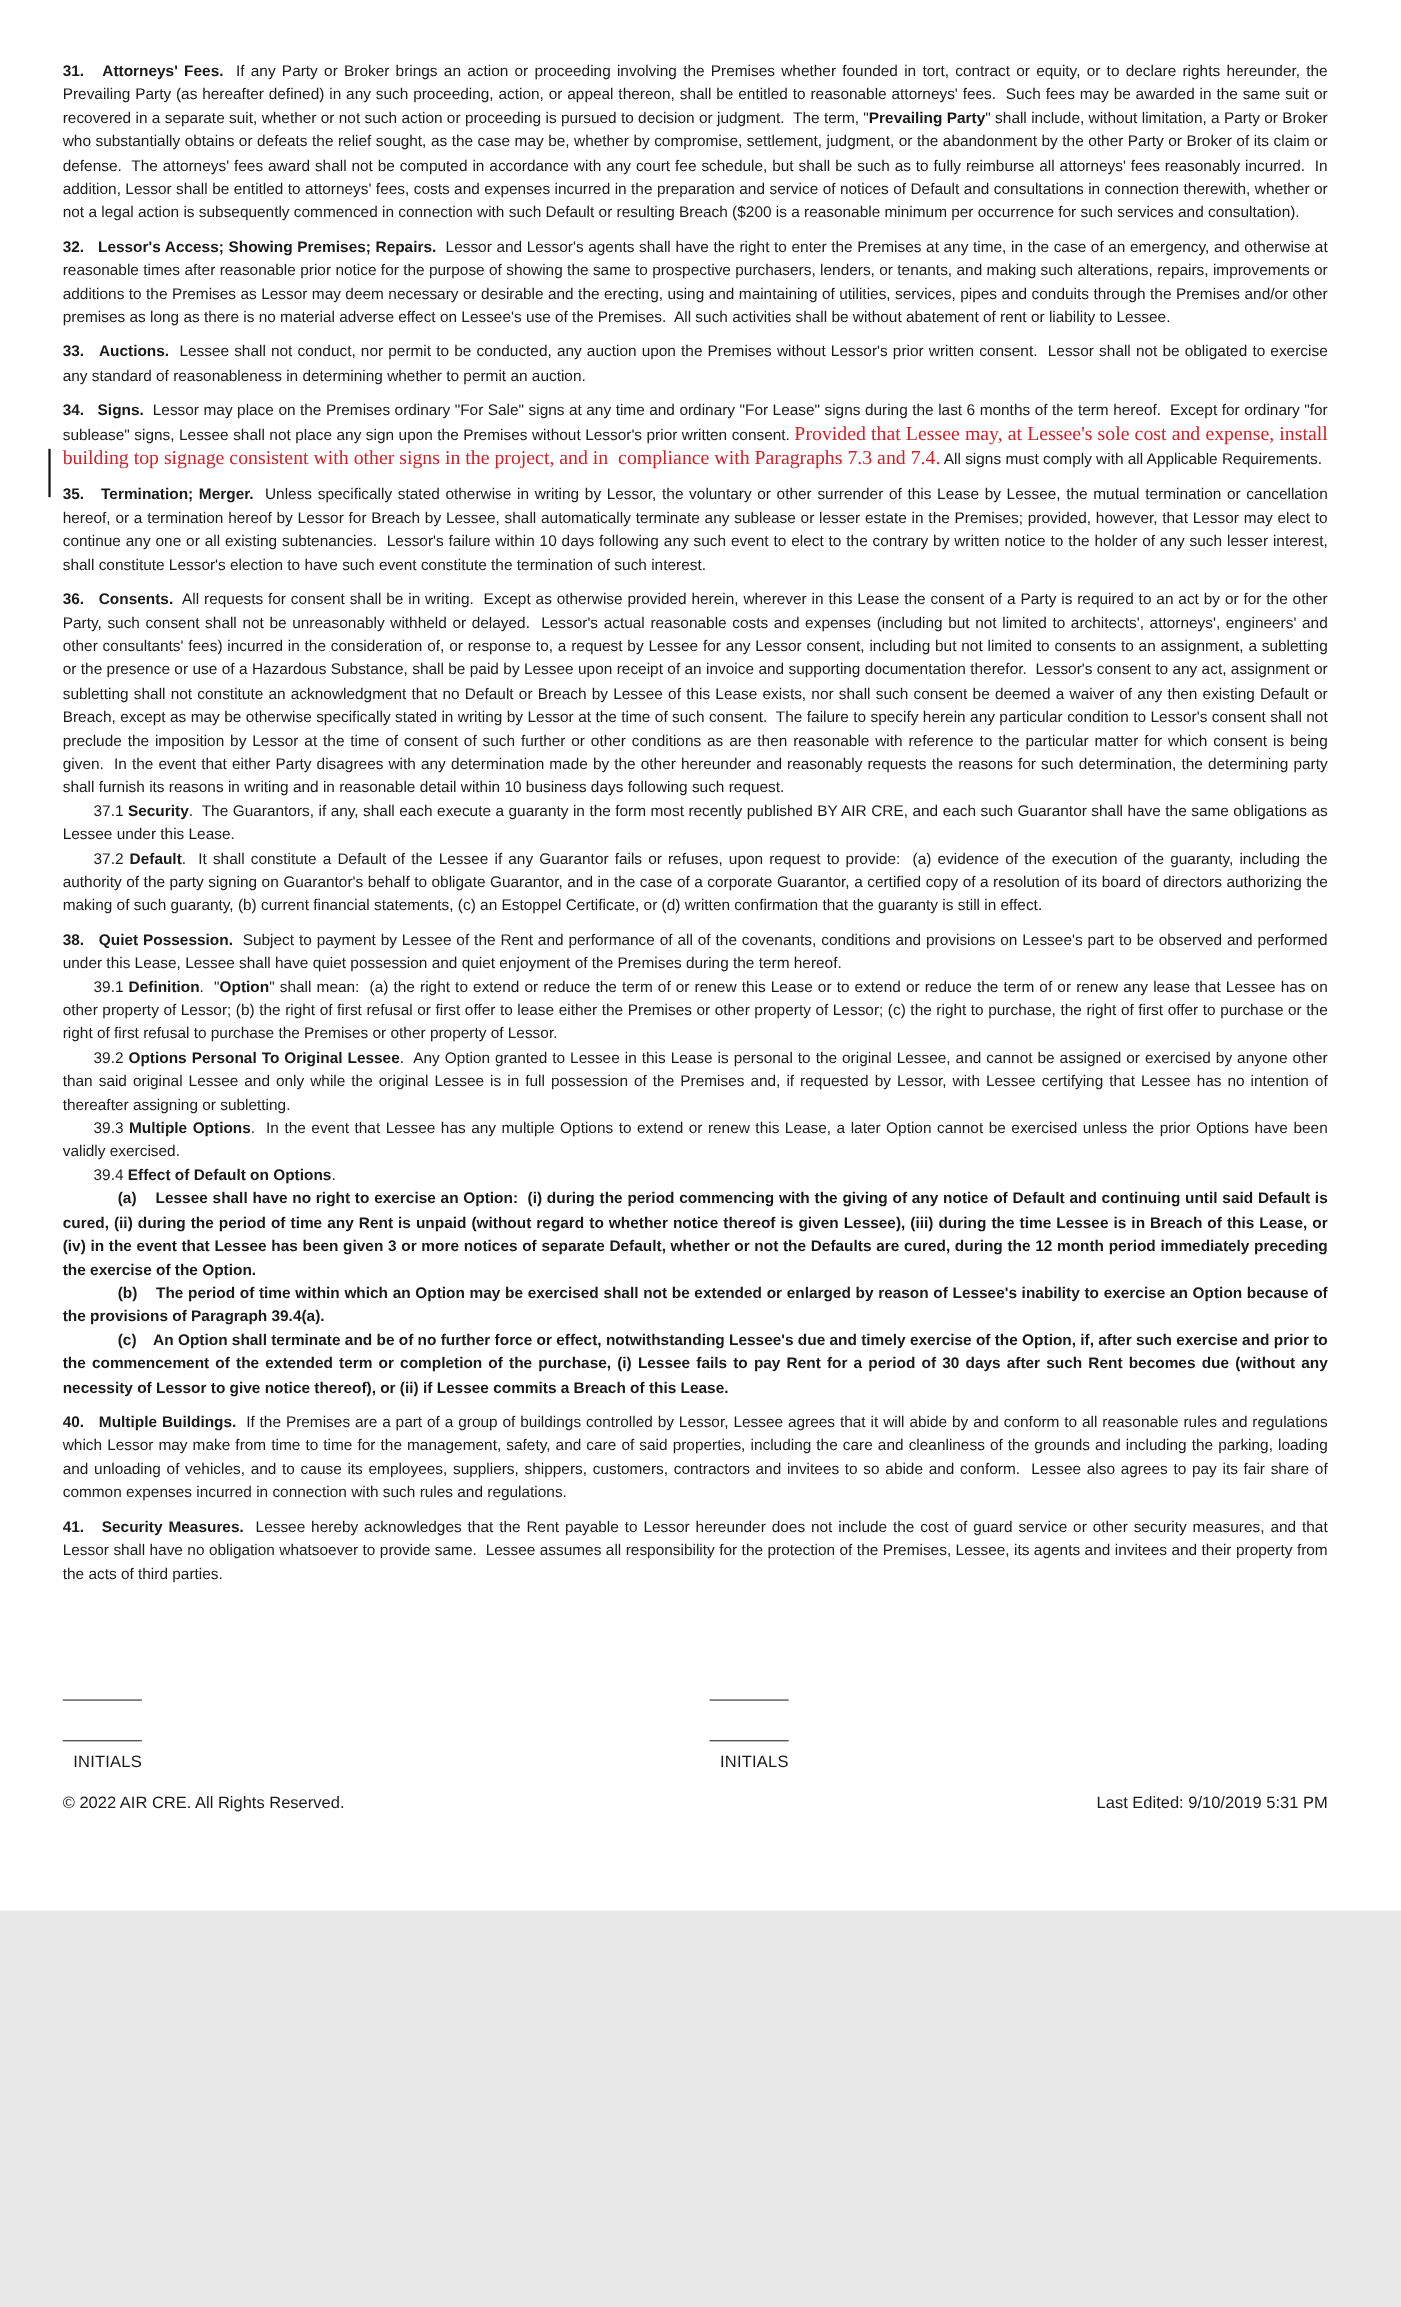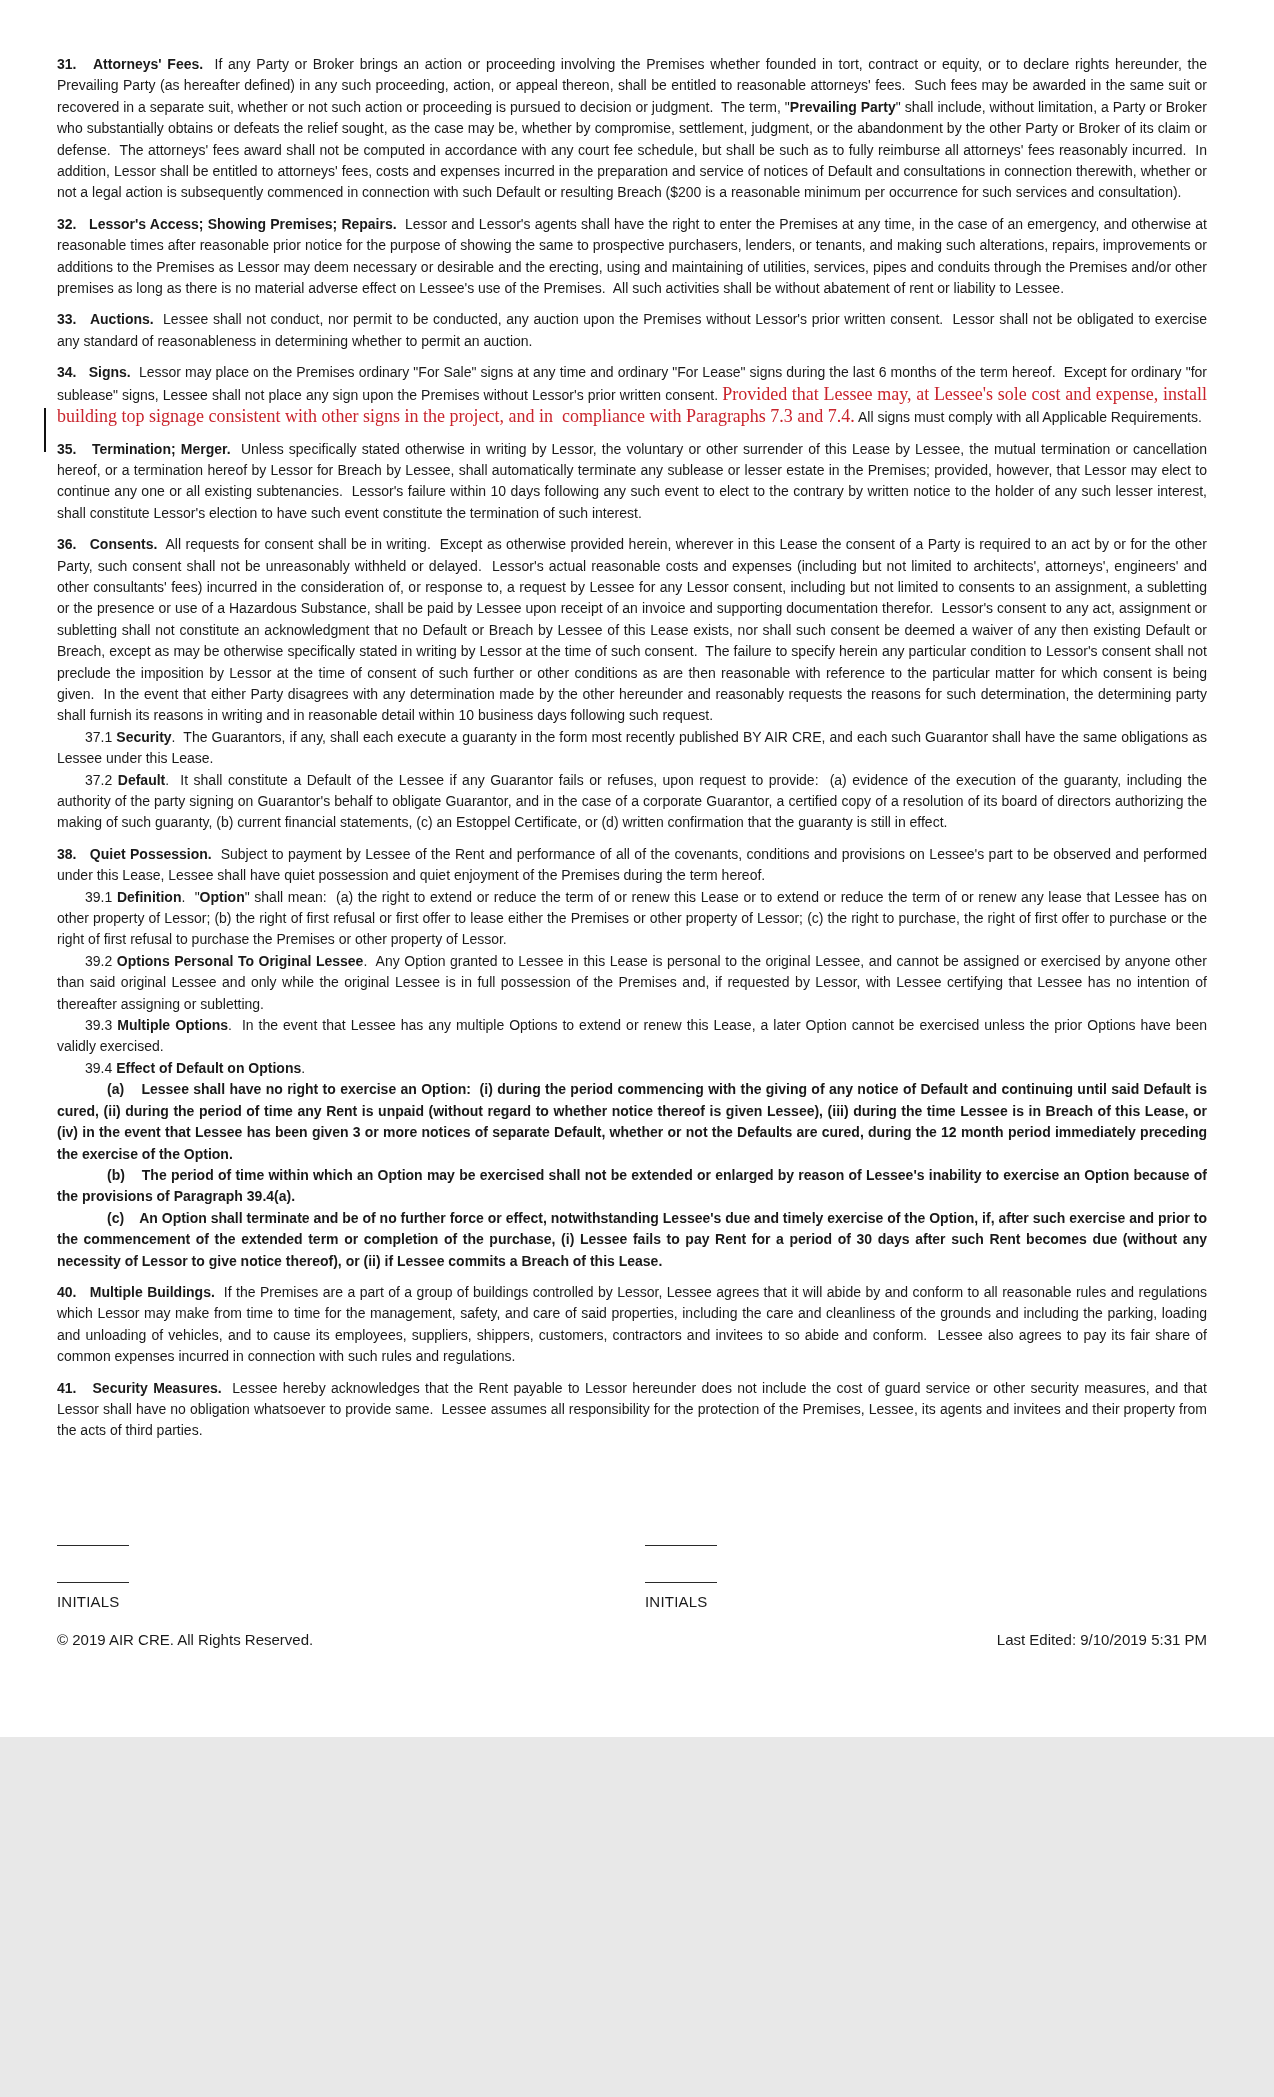--- a/index.html
+++ b/index.html
@@ -36,21 +36,21 @@
     position:absolute;
     left:-13px;top:46px;
     width:2px;height:44px;
     background:var(--bar,#111111);
     display:inline-block;
   }
   .sigfooter{
     position:absolute;left:57px;right:67px;bottom:0;height:192px;
     font-size:15px;
   }
-  .initials-block{position:absolute;top:0;}
+  .initials-block{position:absolute;top:0;text-align:right;}
   .initials-block.left{left:0;}
   .initials-block.right{left:588px;}
   .sig-line{
     width:72px;height:0;
     border-bottom:1.5px solid #2a2a2a;
   }
   .sig-line + .sig-line{margin-top:36px;}
   .initials-label{margin-top:10px;font-size:15px;letter-spacing:0.2px;}
   .footer-row{
     position:absolute;left:0;right:0;
@@ -94,19 +94,19 @@
       <div class="initials-label">INITIALS</div>
     </div>
 
     <div class="initials-block right">
       <div class="sig-line"></div>
       <div class="sig-line"></div>
       <div class="initials-label">INITIALS</div>
     </div>
 
     <div class="footer-row r1">
-      <span>© 2019 AIR CRE.  All Rights Reserved.</span>
+      <span>© 2022 AIR CRE.  All Rights Reserved.</span>
       <span>Last Edited: 9/10/2019 5:31 PM</span>
     </div>
 
 
   </div>
 </div>
 
 </body></html>

